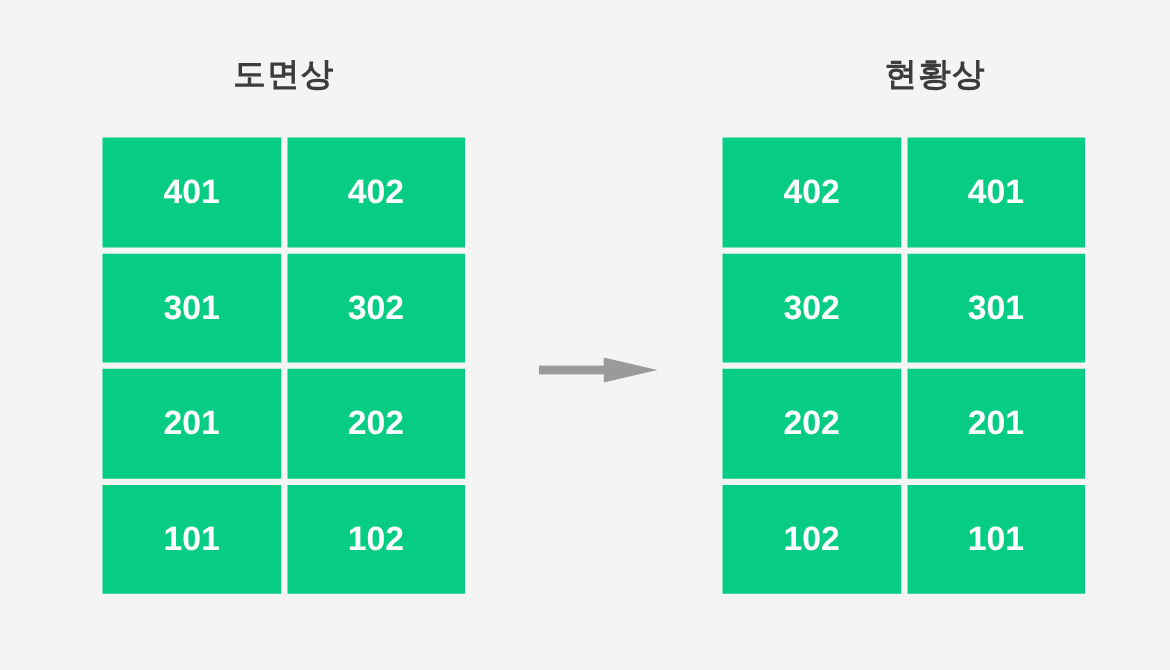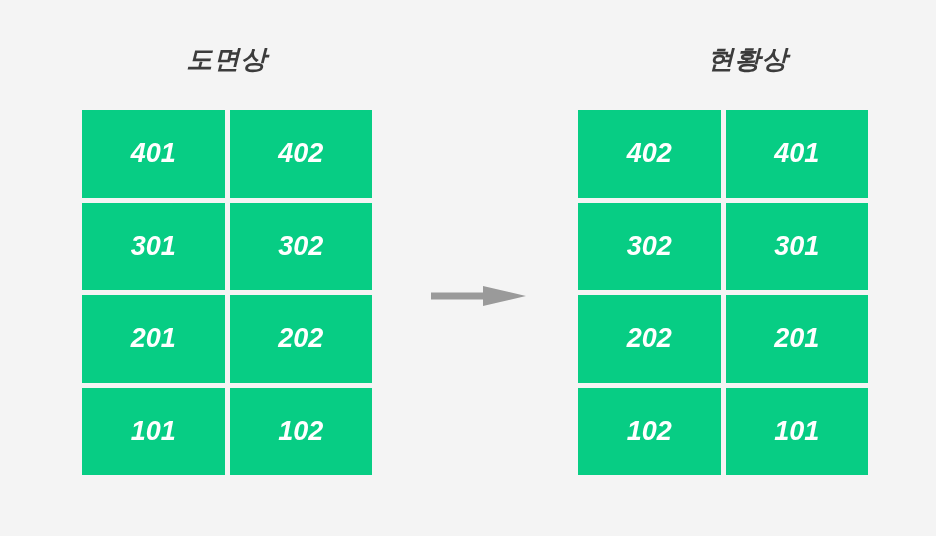--- a/index.html
+++ b/index.html
@@ -6,21 +6,20 @@
   body {
     font-family: "Liberation Sans", "DejaVu Sans", sans-serif;
     background: #f4f4f4;
   }
   .screen {
     position: relative;
     width: 936px;
     height: 536px;
     background: var(--bg-color, #f4f4f4);
     overflow: hidden;
-    font-style: italic;
   }
   .panel-title {
     position: absolute;
     top: 42px;
     width: 290px;
     text-align: center;
     font-size: 26px;
     font-weight: bold;
     color: var(--title-color, #3c3c3c);
     letter-spacing: 1px;

